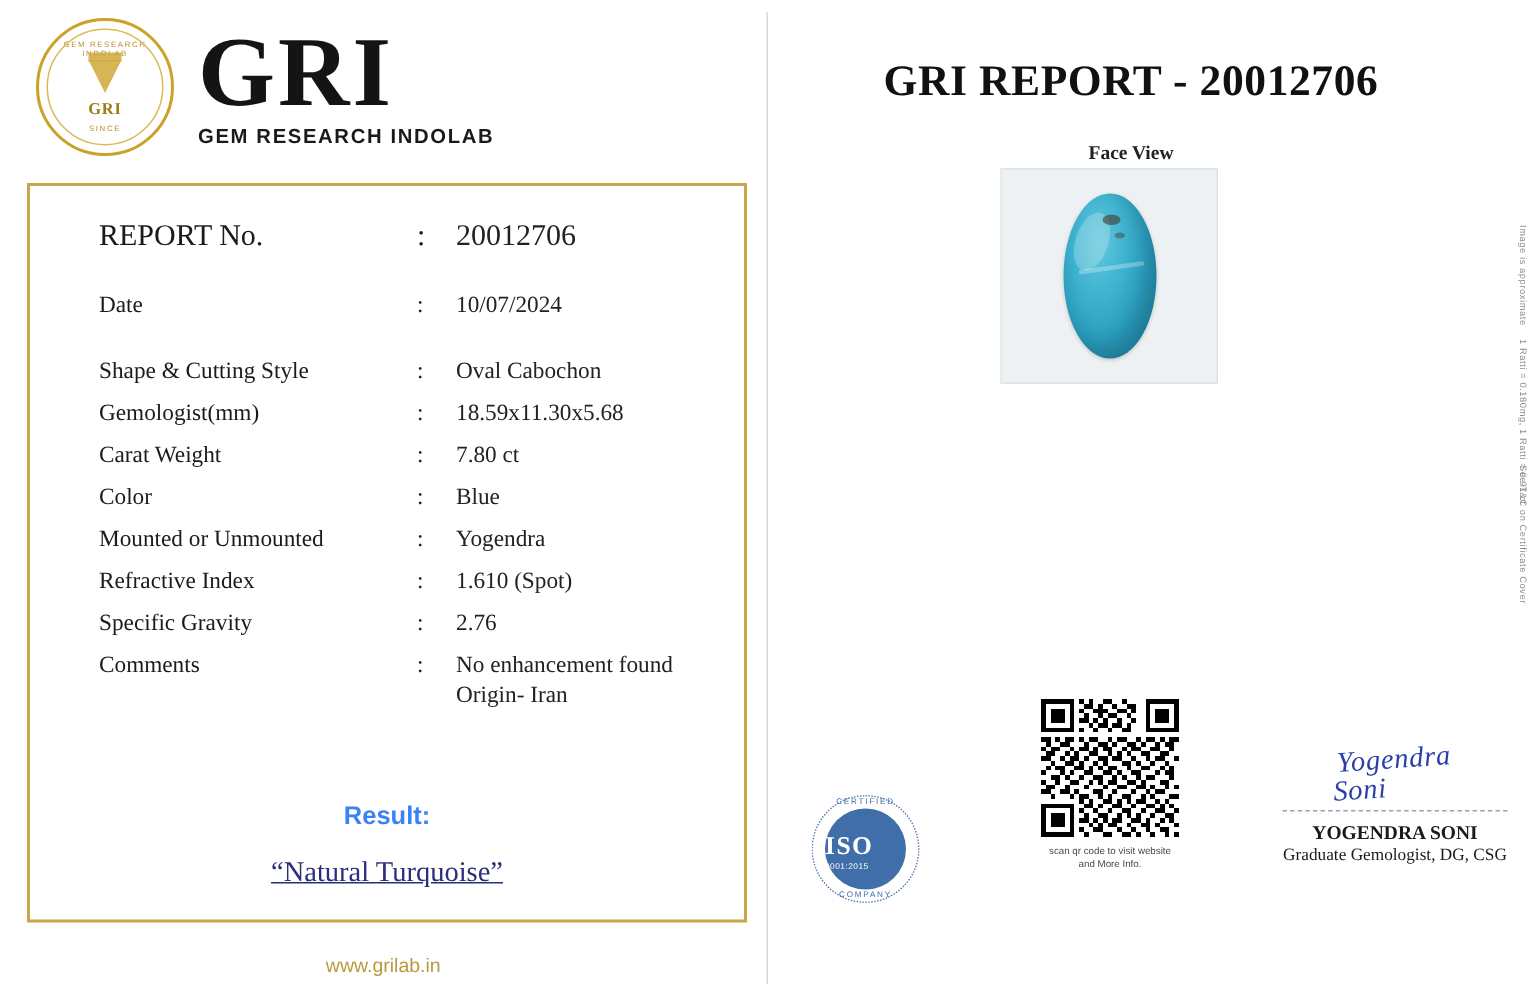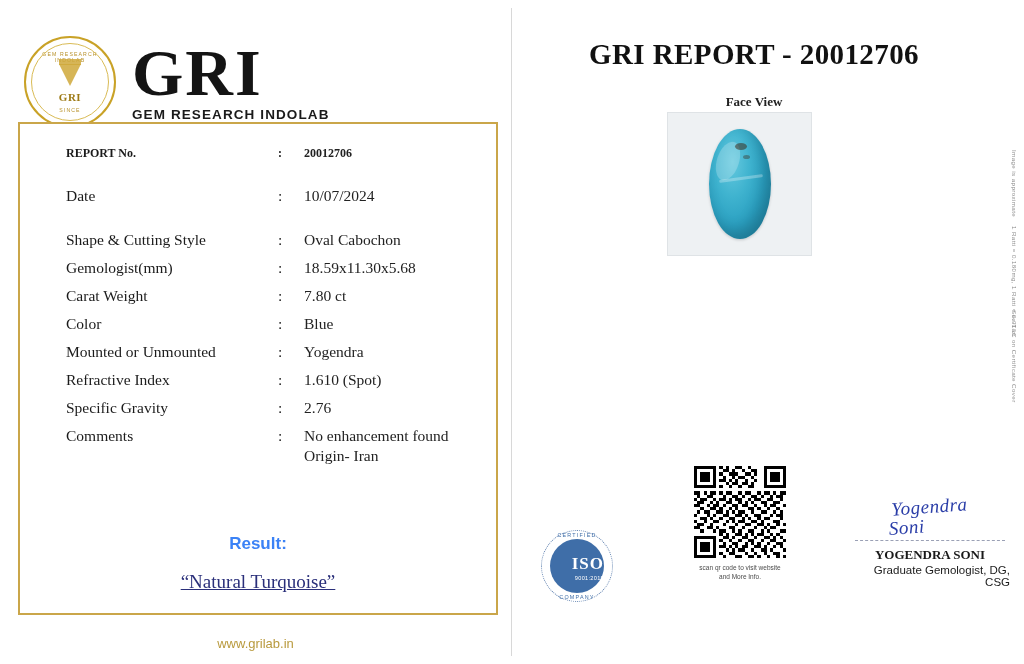--- a/index.html
+++ b/index.html
@@ -24,21 +24,21 @@
   }
 
   
   .left {
     position: absolute;
     left: 0; top: 0;
     width: 511px; height: 664px;
   }
   .logo-row {
     position: absolute;
-    left: 24px; top: 34px;
+    left: 24px; top: 10px;
     width: 460px; height: 95px;
     display: flex;
     align-items: center;
   }
   .seal {
     width: 92px; height: 92px;
     border-radius: 50%;
     border: 2px solid #c9a227;
     position: relative;
     flex: 0 0 auto;
@@ -129,22 +129,22 @@
   table.info td {
     vertical-align: top;
     padding: 0 0 10px 0;
     font-size: 15.5px;
     color: #1b1b1b;
     white-space: nowrap;
   }
   table.info td.label { width: 212px; }
   table.info td.colon { width: 26px; }
   table.info tr.first td {
-    font-weight: bold;
-    font-size: 12px;
+    font-weight: normal;
+    font-size: 20px;
     padding-bottom: 26px;
   }
   table.info tr.date td { padding-bottom: 26px; }
   table.info td.value { color: #222; }
   .sub-line { padding-top: 2px; }
 
   .result-wrap {
     position: absolute;
     left: 0; width: 100%;
     top: 410px;
@@ -271,21 +271,21 @@
     width: 72px; height: 72px;
     border-radius: 50%;
     border: 1.6px dotted #5c7fae;
   }
   .iso .inner {
     position: absolute; left: 9px; top: 9px;
     width: 54px; height: 54px;
     border-radius: 50%;
     background: #3f6ea8;
     color: #fff;
-    text-align: right;
+    text-align: left;
   }
   .iso .inner .iso-txt {
     font-family: "Liberation Serif", serif;
     font-size: 17px;
     font-weight: bold;
     margin-top: 15px;
     letter-spacing: 1px;
   }
   .iso .inner .iso-sub {
     font-family: "Liberation Sans", sans-serif;
@@ -350,25 +350,24 @@
     margin-left: auto; margin-right: auto;
   }
   .sig-name {
     margin-top: 6px;
     font-family: "Liberation Serif", serif;
     font-size: 13px;
     font-weight: bold;
     color: #1a1a1a;
   }
   .sig-role {
-    font-family: Liberation Sans, sans-serif;
+    font-family: Liberation Serif, serif;
     font-size: 11.5px;
     color: #1a1a1a;
     margin-top: 1px;
-    text-align: right;
   }
 </style>
 </head>
 <body>
 
 <div class="page">
 
   <div class="divider"></div>
 
   <div class="left">

